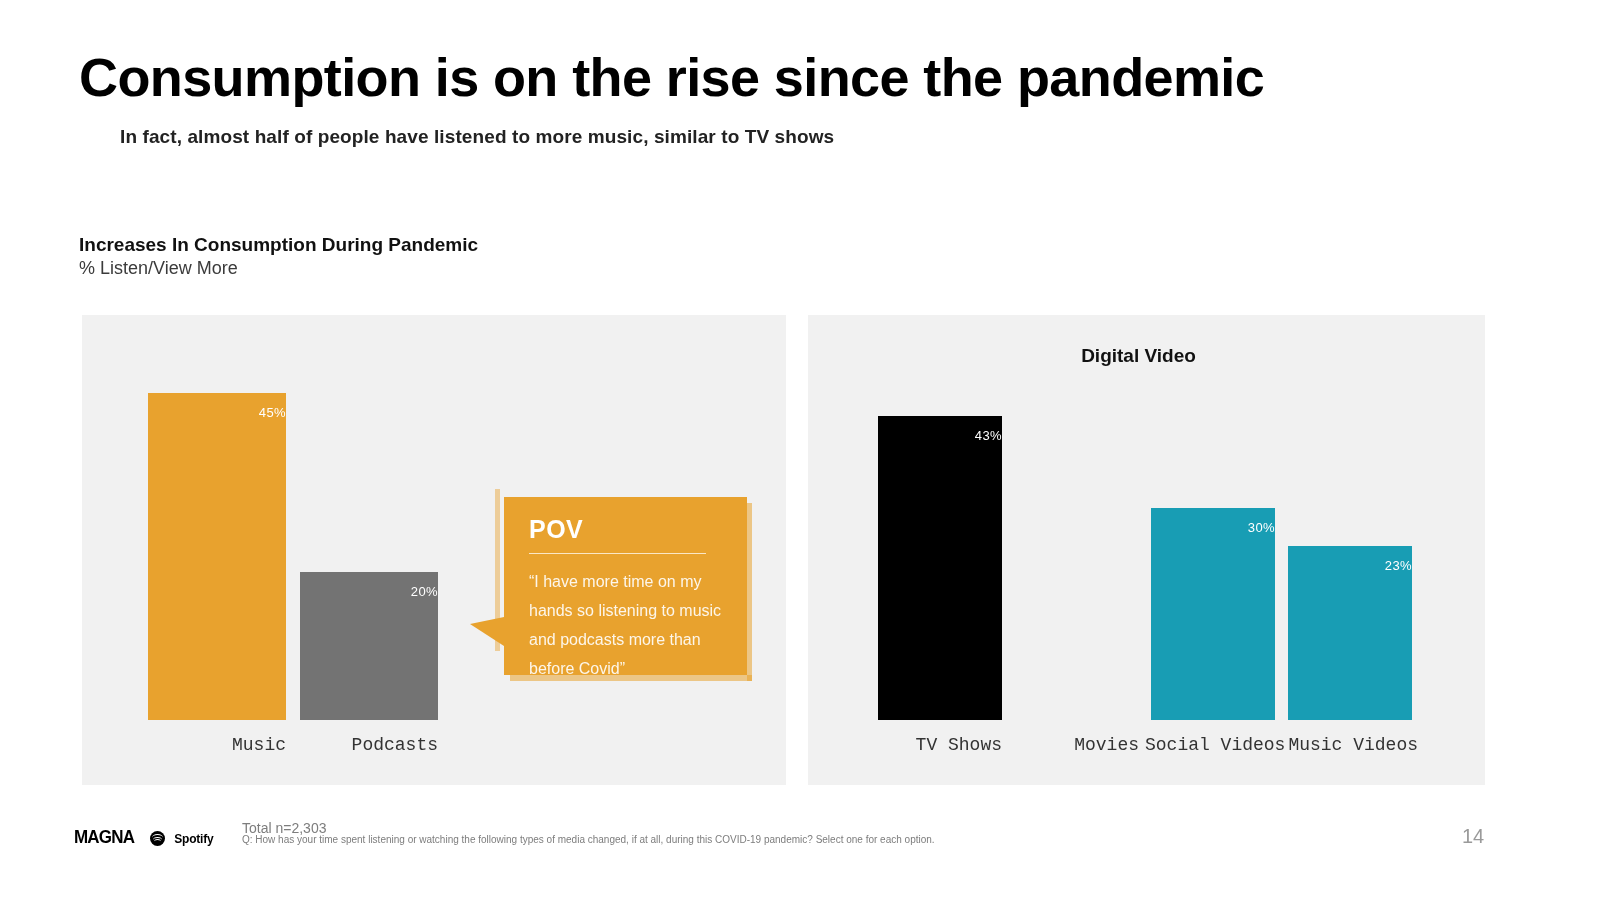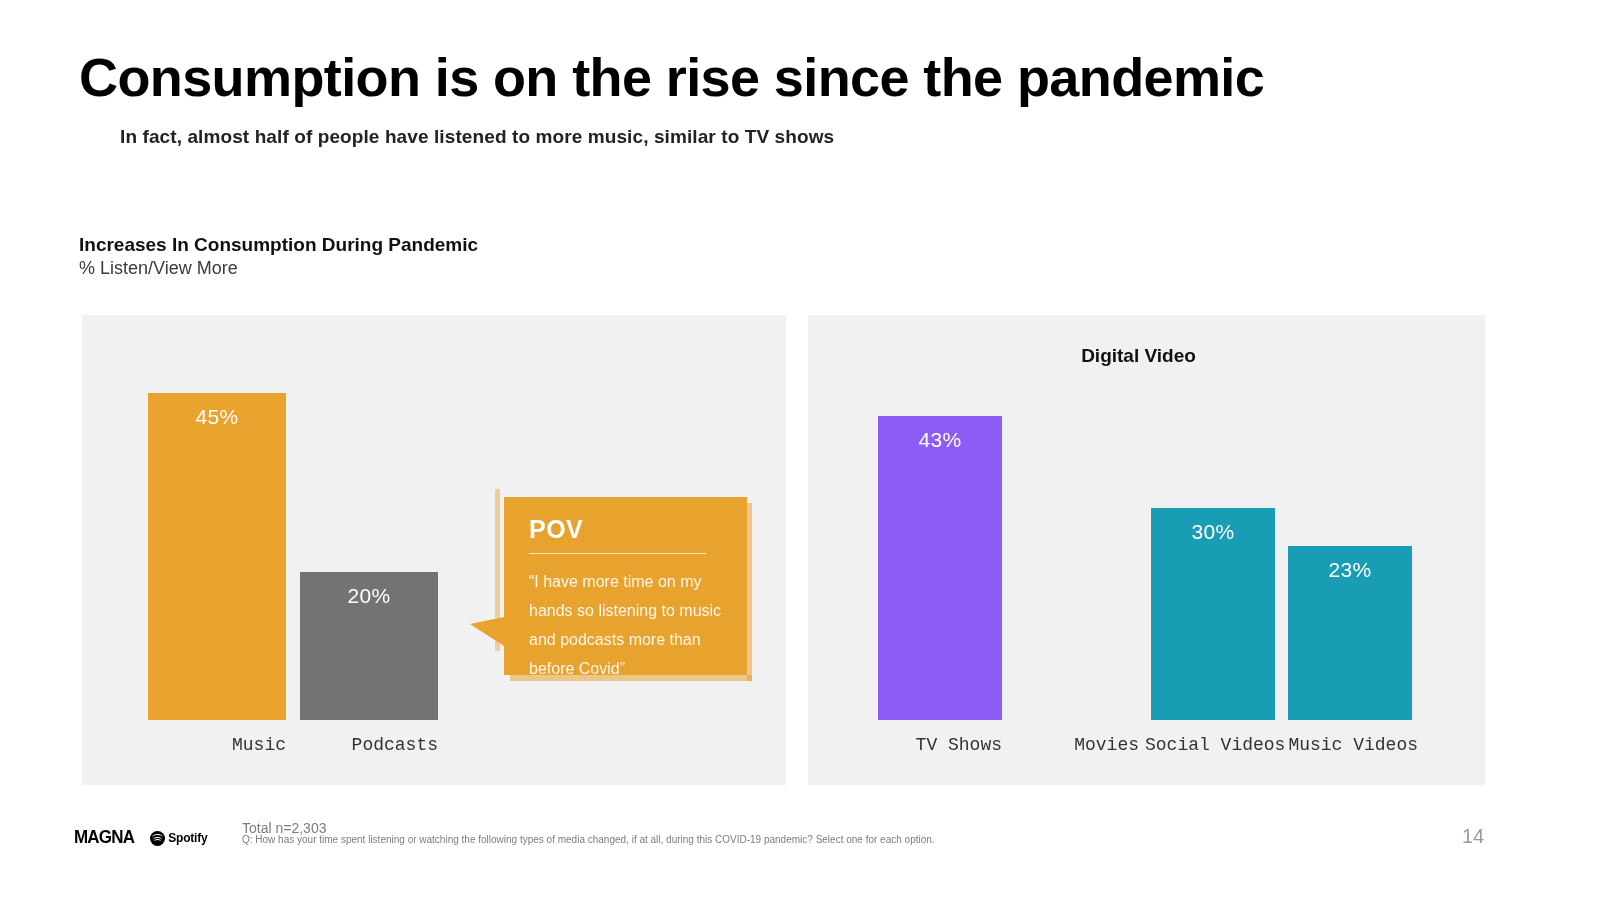--- a/index.html
+++ b/index.html
@@ -92,23 +92,23 @@
     height: 100%;
   }
   .bar {
     position: absolute;
     bottom: 65px;
   }
   .bar-value {
     position: absolute;
     left: 0;
     width: 100%;
-    text-align: center;
+    text-align: right;
     top: 12px;
-    font-size: 21px;
+    font-size: 13px;
     color: #ffffff;
     font-weight: 400;
     letter-spacing: 0.4px;
   }
   .bar-label {
     position: absolute;
     bottom: 30px;
     text-align: right;
     font-size: 18px;
     color: #333333;
@@ -204,22 +204,22 @@
   .magna-logo {
     font-size: 17px;
     font-weight: 700;
     letter-spacing: -0.8px;
     color: #000000;
     font-family: "Liberation Sans", sans-serif;
     transform: scaleY(1.05);
   }
   .spotify-logo {
     display: flex;
-    align-items: center;
-    gap: 3px;
+    align-items: flex-end;
+    gap: 9px;
   }
   .spotify-mark {
     width: 15px;
     height: 15px;
     border-radius: 50%;
     background: #000000;
     position: relative;
     overflow: hidden;
   }
   .spotify-mark i {
@@ -297,21 +297,21 @@
   <div class="pov-title">POV</div>
   <div class="pov-rule"></div>
   <div class="pov-quote">“I have more time on my hands so listening to music and podcasts more than before Covid”</div>
 </div>
 
 <div class="panel" id="panel-video">
   <div class="panel-title">Digital Video</div>
 
   <div class="plot">
 
-    <div class="bar" style="left:70px; width:124px; height:304px; background:#8b5cf6;">
+    <div class="bar" style="left:70px; width:124px; height:304px; background:#000000;">
       <span class="bar-value">43%</span>
     </div>
     <div class="bar-label" style="left:70px; width:124px;">TV Shows</div>
 
     <div class="bar-label" style="left:207px; width:124px;">Movies</div>
 
     <div class="bar" style="left:343px; width:124px; height:212px; background:#189db4;">
       <span class="bar-value">30%</span>
     </div>
     <div class="bar-label" style="left:337px; width:136px;">Social Videos</div>

